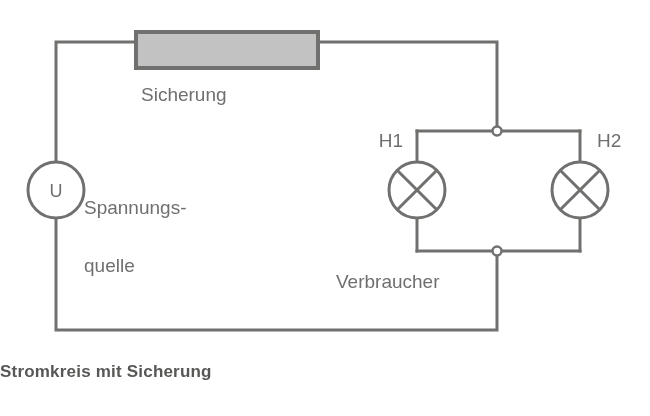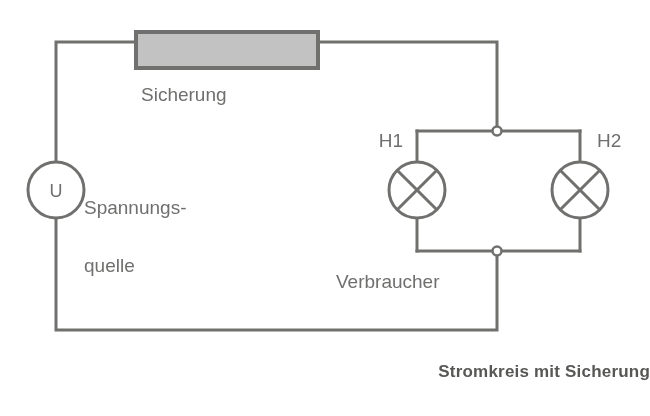--- a/index.html
+++ b/index.html
@@ -65,21 +65,21 @@
   .svg-label-symbol {
     fill: #6f6f6e;
     font-family: "Liberation Sans", sans-serif;
     font-size: 18px;
   }
   .caption {
     position: absolute;
     left: 0;
     top: 362px;
     width: 650px;
-    text-align: right;
+    text-align: left;
     color: #575756;
     font-family: "Liberation Sans", sans-serif;
     font-size: 17px;
     font-weight: bold;
     letter-spacing: 0.2px;
   }
 </style>
 </head>
 <body>
 

